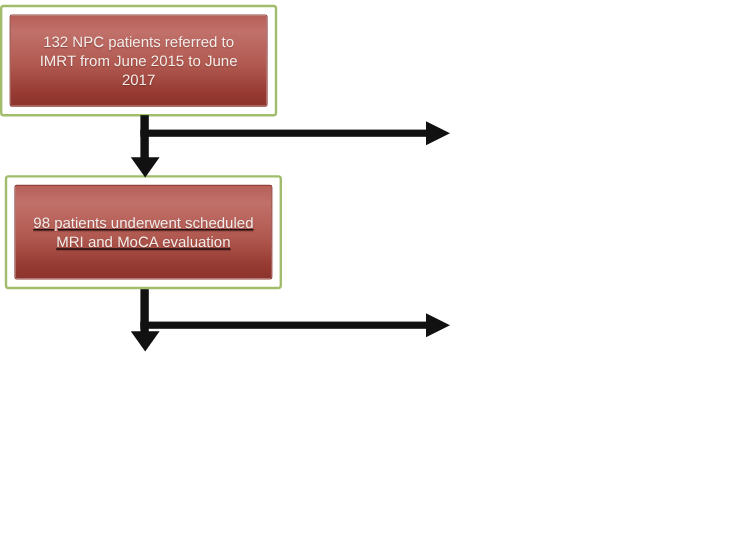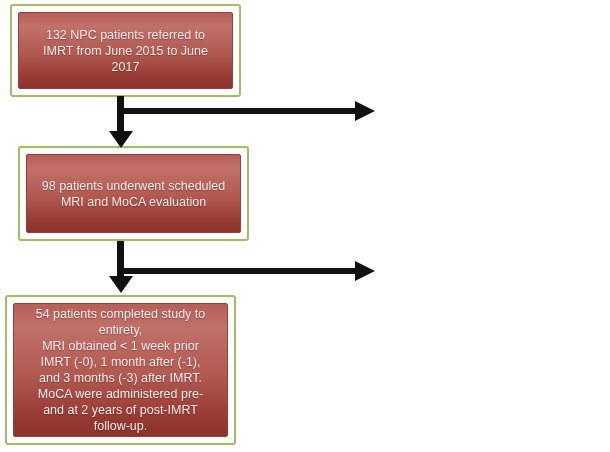--- a/index.html
+++ b/index.html
@@ -50,23 +50,23 @@
   .box-text{
     white-space:pre-line;
     text-align:center;
     color:var(--text-color);
     font-size:12.5px;
     line-height:16px;
     text-shadow:0 1px 1px rgba(60,10,10,0.35);
     padding:0 2px;
   }
   
-  .f-referred { left:10px;   top:4px;   width:231px; height:93px; }
+  .f-referred { left:0;   top:4px;   width:231px; height:93px; }
   .f-excluded { left:374px; top:64px;  width:229px; height:96px; }
-  .f-evaluated{ left:18px;   top:146px; width:231px; height:95px; }
+  .f-evaluated{ left:4px;   top:146px; width:231px; height:95px;text-decoration:underline; }
   .f-dropped  { left:374px; top:227px; width:229px; height:89px; }
   .f-completed{ left:5px;   top:295px; width:231px; height:150px; }
 
   
   .shaft{position:absolute;background:var(--arrow-color);}
   .v-shaft-1{left:117px; top:96px;  width:7px;  height:38px;}
   .h-shaft-1{left:117px; top:108px; width:241px; height:6px;}
   .v-shaft-2{left:117px; top:241px; width:7px;  height:38px;}
   .h-shaft-2{left:117px; top:268px; width:241px; height:6px;}
   .head{position:absolute;width:0;height:0;}
@@ -100,32 +100,20 @@
 
 
   <div class="frame f-evaluated">
     <div class="redbox">
       <div class="box-text">98 patients underwent scheduled
 MRI and MoCA evaluation</div>
     </div>
   </div>
 
 
-  <div class="frame f-completed">
-    <div class="redbox">
-      <div class="box-text">54 patients completed study to
-entirety,
-MRI obtained &lt; 1 week prior
-IMRT (-0), 1 month after (-1),
-and 3 months (-3) after IMRT.
-MoCA were administered pre-
-and at 2 years of post-IMRT
-follow-up.</div>
-    </div>
-  </div>
 
   <div class="shaft v-shaft-1"></div>
   <div class="shaft h-shaft-1"></div>
   <div class="head head-down-1 head-down"></div>
   <div class="head head-right-1 head-right"></div>
 
   <div class="shaft v-shaft-2"></div>
   <div class="shaft h-shaft-2"></div>
   <div class="head head-down-2 head-down"></div>
   <div class="head head-right-2 head-right"></div>

